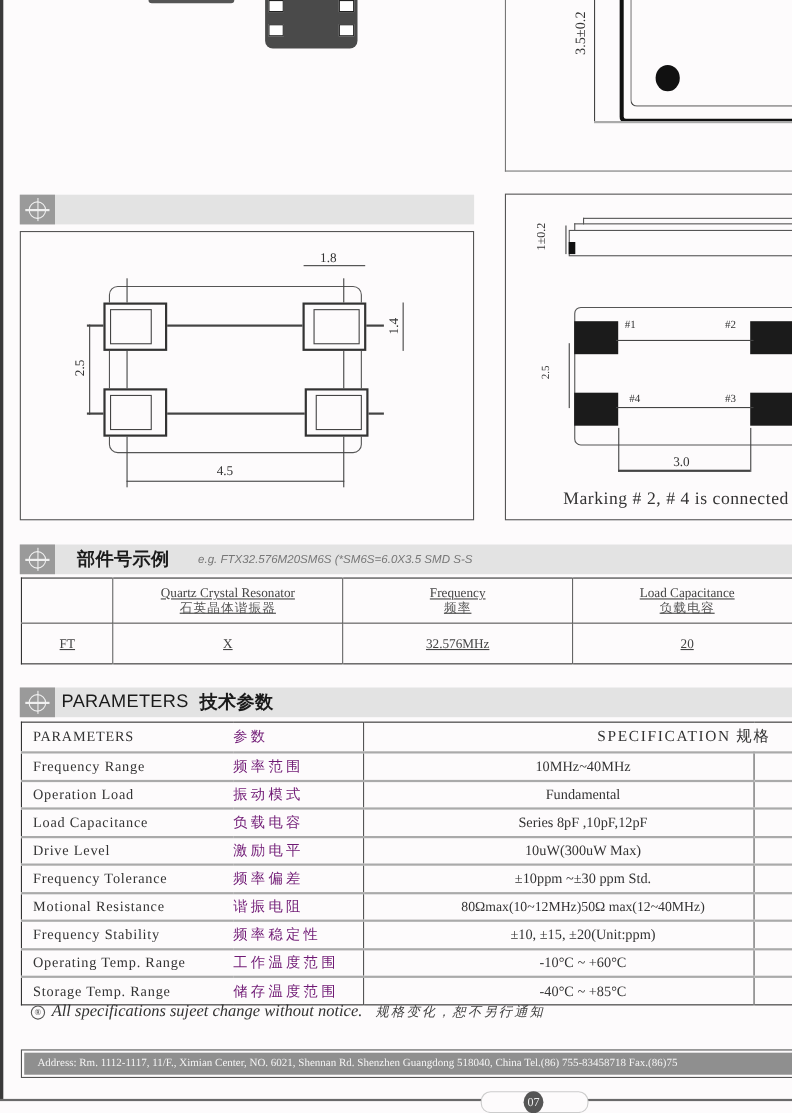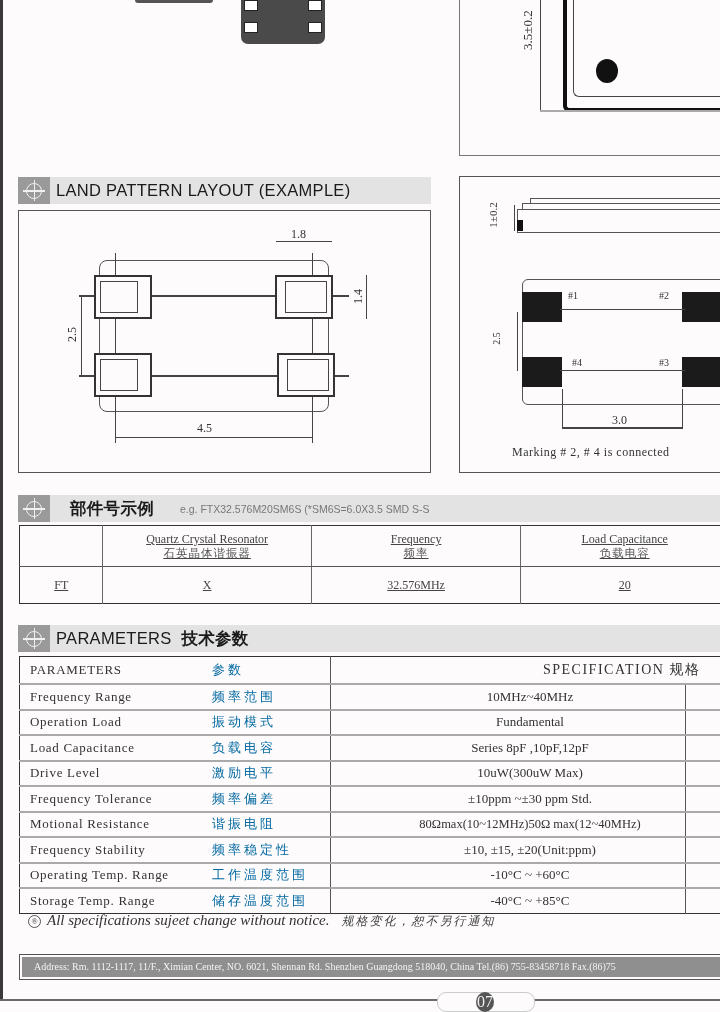--- a/index.html
+++ b/index.html
@@ -36,21 +36,21 @@
   .sec-icon::before {
     content: ""; position: absolute; left: 8px; top: 6px; width: 14px; height: 14px;
     border: 1.5px solid #f0f0f0; border-radius: 50%;
   }
   .sec-icon::after {
     content: ""; position: absolute; left: 5px; top: 13px; width: 22px; height: 1.5px; background: #f0f0f0;
     box-shadow: none;
   }
   .sec-icon .vline { position: absolute; left: 15.5px; top: 3px; width: 1.5px; height: 21px; background: #f0f0f0; }
   .sec-title { font-size: 16.5px; color: #1a1a1a; letter-spacing: 0.3px; white-space: nowrap; }
-  .sec-sub { font-size: 10.5px; color: #777; margin-left: 26px; white-space: nowrap; }
+  .sec-sub { font-size: 10.5px; color: #777; font-style: italic; margin-left: 26px; white-space: nowrap; }
 
   
   .frame { position: absolute; border: 1.5px solid #555; background: #fdfbfc; }
   .dimtext { position: absolute; font-size: 12px; color: #333; font-family: "Liberation Serif", serif; }
   .line { position: absolute; background: #444; }
   .pad-land { position: absolute; width: 54px; height: 40px; border: 2px solid #333; background: #fdfbfc; }
   .pad-land .inner { position: absolute; left: 4px; top: 4px; right: 12px; bottom: 4px; border: 1.5px solid #444; }
   .pad-dark { position: absolute; width: 40px; height: 30px; background: #1b1b1b; }
 
   
@@ -58,21 +58,21 @@
   .pn-table { left: 19px; top: 525px; width: 710px; border: 1.5px solid #333; }
   .pn-table td { border-right: 1px solid #666; text-align: center; font-size: 12px; color: #444; padding: 0; text-decoration: underline; }
   .pn-table tr.head td { height: 40px; line-height: 14px; border-bottom: 1.5px solid #555; }
   .pn-table tr.vals td { height: 36px; }
   .zh { font-size: 11.5px; color: #555; letter-spacing: 1px; }
 
   
   .param-table { left: 19px; top: 656px; width: 710px; border: 1.5px solid #333; }
   .param-table td { font-size: 13px; height: 23.5px; padding: 0; border-bottom: 2px solid #aaa; color: #333; white-space: nowrap; }
   .param-table td.en { padding-left: 10px; width: 182px; letter-spacing: 0.7px; }
-  .param-table td.cn { width: 118px; letter-spacing: 3px; color: #0369a1; border-right: 1px solid #555; font-family: Liberation Serif, serif; }
+  .param-table td.cn { width: 118px; letter-spacing: 3px; color: #701a75; border-right: 1px solid #555; font-family: Liberation Serif, serif; }
   .param-table td.spec { width: 310px; text-align: center; border-right: 1px solid #555; padding-left: 44px; }
   .param-table td.spec2 { text-align: left; padding-left: 28px; }
   .param-table tr.hdr td { height: 26px; }
   .param-table tr.hdr td.spechead { text-align: right; padding-right: 0; letter-spacing: 1.5px; font-size: 14px; }
   .param-table tr:last-child td { border-bottom: none; }
 
   .note { position: absolute; left: 28px; top: 912px; font-size: 15px; font-style: italic; color: #333; white-space: nowrap; }
   .note .circ { display: inline-block; width: 11px; height: 11px; border: 1px solid #555; border-radius: 50%; font-size: 8px; text-align: center; line-height: 11px; font-style: normal; margin-right: 6px; vertical-align: 1px; }
   .note .zh-note { font-size: 12px; color: #444; margin-left: 12px; letter-spacing: 2px; }
 
@@ -83,21 +83,21 @@
   .address-inner {
     background: #8f8f8f; height: 100%; color: #f4f4f4; font-size: 10px; line-height: 19px;
     padding-left: 12px; white-space: nowrap; overflow: hidden;
   }
   .page-pill {
     position: absolute; left: 437px; top: 992px; width: 96px; height: 18px;
     border: 1px solid #ccc; border-radius: 9px; background: #fdfbfc;
   }
   .page-num {
     position: absolute; left: 476px; top: 992px; width: 18px; height: 20px;
-    background: #555; border-radius: 50%; color: #eee; font-size: 16px; text-align: center; line-height: 20px;
+    background: #555; border-radius: 50%; color: #eee; font-size: 11px; text-align: center; line-height: 20px;
   }
 </style>
 </head>
 <body>
 
 <div class="left-rule"></div>
 
 <div class="top-chip-left"></div>
 <div class="top-chip">
   <div class="pad" style="left:3px;top:0;"></div>
@@ -110,21 +110,20 @@
 <div class="top-dim" style="top:50px;">3.5±0.2</div>
 <div class="top-pkg-outer"></div>
 <div class="top-pkg-inner"></div>
 <div class="top-dot"></div>
 <div class="top-base"></div>
 
 <div class="sec-bar" style="left:18px;top:177px;width:413px;">
   <div class="sec-icon">
       <div class="vline"></div>
     </div>
-  <span class="sec-title">LAND PATTERN LAYOUT (EXAMPLE)</span>
 </div>
 
 <div class="frame" style="left:18px;top:210px;width:411px;height:261px;">
 
   <div style="position:absolute;left:80px;top:49px;width:228px;height:150px;border:1.5px solid #555;border-radius:8px;"></div>
   <div class="line" style="left:96px;top:42px;width:1px;height:190px;"></div>
   <div class="line" style="left:293px;top:42px;width:1px;height:190px;"></div>
   <div class="line" style="left:60px;top:84px;width:270px;height:1.5px;"></div>
   <div class="line" style="left:60px;top:164px;width:270px;height:1.5px;"></div>
 
@@ -169,21 +168,21 @@
   <div class="dimtext" style="left:108px;top:113px;font-size:10px;">#1</div>
   <div class="dimtext" style="left:199px;top:113px;font-size:10px;">#2</div>
   <div class="dimtext" style="left:199px;top:180px;font-size:10px;">#3</div>
   <div class="dimtext" style="left:112px;top:180px;font-size:10px;">#4</div>
   <div class="line" style="left:57px;top:135px;width:1px;height:59px;"></div>
   <div class="dimtext" style="left:30px;top:156px;transform:rotate(-90deg);font-size:10px;">2.5</div>
   <div class="line" style="left:102px;top:250px;width:120px;height:1.5px;"></div>
   <div class="line" style="left:102px;top:212px;width:1px;height:40px;"></div>
   <div class="line" style="left:222px;top:212px;width:1px;height:40px;"></div>
   <div class="dimtext" style="left:152px;top:236px;">3.0</div>
-  <div class="dimtext" style="left:52px;top:268px;font-size:12px;white-space:nowrap;letter-spacing:0.5px;">Marking # 2, # 4  is  connected</div>
+  <div class="dimtext" style="left:52px;top:268px;font-size:16px;white-space:nowrap;letter-spacing:0.5px;">Marking # 2, # 4  is  connected</div>
 </div>
 
 <div class="sec-bar" style="left:18px;top:495px;width:712px;">
   <div class="sec-icon">
       <div class="vline"></div>
     </div>
   <span class="sec-title" style="margin-left:14px;font-weight:bold;">部件号示例</span>
   <span class="sec-sub">e.g.  FTX32.576M20SM6S  (*SM6S=6.0X3.5 SMD S-S</span>
 </div>
 

